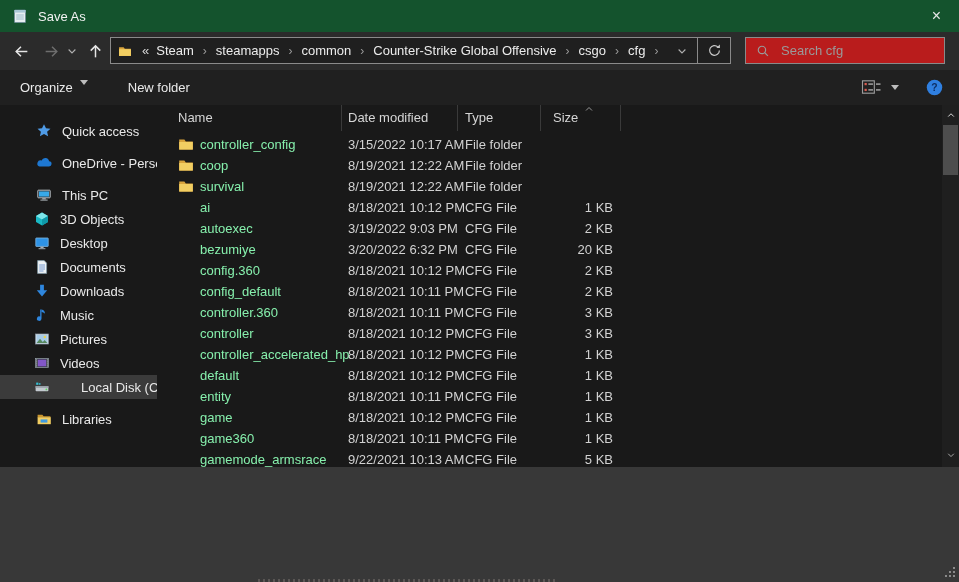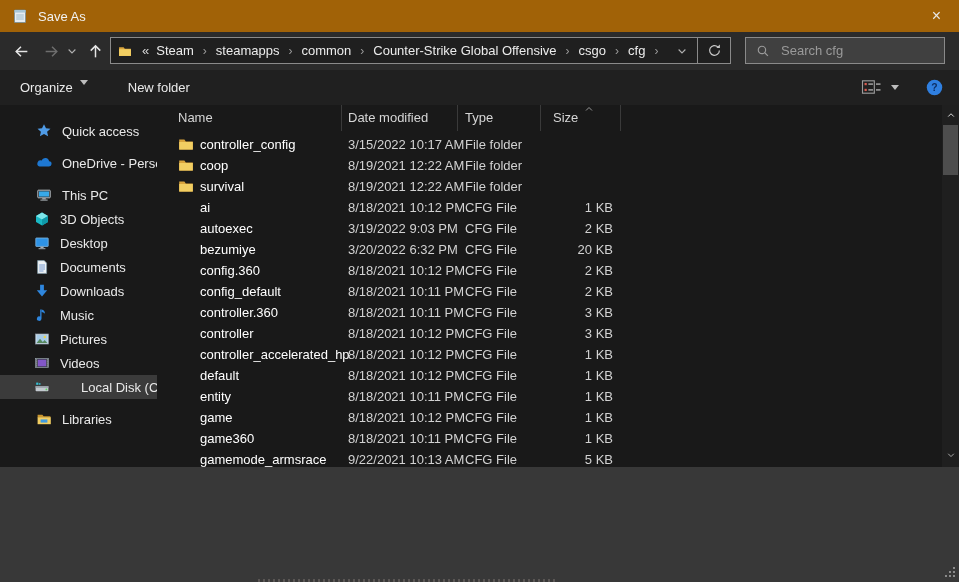--- a/index.html
+++ b/index.html
@@ -2,21 +2,21 @@
 <html><head>
 <meta charset="utf-8">
 <style>
   html,body{margin:0;padding:0;background:#222;}
   .dialog{position:relative;width:959px;height:582px;background:#191919;overflow:hidden;
     font-family:"Liberation Sans",sans-serif;color:#e8e8e8;font-size:13px;}
   .icon{display:inline-flex;width:16px;height:16px;flex:none;}
   .icon svg{width:100%;height:100%;}
 
   
-  .titlebar{position:absolute;top:0;left:0;right:0;height:32px;background:#a16207;display:flex;align-items:center;}
+  .titlebar{position:absolute;top:0;left:0;right:0;height:32px;background:#14532d;display:flex;align-items:center;}
   .title-icon{margin-left:12px;width:16px;height:16px;}
   .title-text{margin-left:10px;color:#f2f2f2;}
   .close-btn{position:absolute;right:0;top:0;width:45px;height:32px;display:flex;align-items:center;justify-content:center;
     color:#e8e8e8;font-size:16px;cursor:default;}
 
   
   .navbar{position:absolute;top:32px;left:0;right:0;height:38px;background:#2b2b2b;}
   .nav-btn{position:absolute;top:5px;width:28px;height:28px;display:flex;align-items:center;justify-content:center;}
   .nav-back{left:7px}.nav-fwd{left:37px}.nav-hist{left:63px;width:18px}.nav-up{left:81px}
   .nav-btn .icon{width:17px;height:17px}
@@ -25,21 +25,21 @@
     box-sizing:border-box;display:flex;align-items:center;padding-left:7px;overflow:hidden;white-space:nowrap;}
   .bc-folder{width:14px;height:14px;margin-right:6px;}
   .bc-overflow{color:#d8d8d8;padding:0 4px;}
   .crumb{color:#ececec;padding:0 3px;}
   .crumb-sep{color:#9a9a9a;padding:0 6px;font-size:12px;}
   .bc-dropdown{margin-left:auto;width:30px;display:flex;align-items:center;justify-content:center;align-self:stretch;}
   .bc-dropdown .icon{width:12px;height:12px}
   .refresh-box{position:absolute;left:697px;top:5px;width:34px;height:27px;background:#1f1f1f;border:1px solid #8a8a8a;
     box-sizing:border-box;display:flex;align-items:center;justify-content:center;}
   .refresh-box .icon{width:15px;height:15px}
-  .search-box{position:absolute;left:745px;top:5px;width:200px;height:27px;background:#404040;border:1px solid #8a8a8a;
+  .search-box{position:absolute;left:745px;top:5px;width:200px;height:27px;background:#b91c1c;border:1px solid #8a8a8a;
     box-sizing:border-box;display:flex;align-items:center;gap:9px;padding:0 10px;}
   .search-box .icon{width:14px;height:14px}
   .search-box input{flex:1;background:transparent;border:none;outline:none;color:#d0d0d0;
     font-family:"Liberation Sans",sans-serif;font-size:13px;min-width:0;}
   .search-box input::placeholder{color:#9a9a9a;}
 
   
   .toolbar{position:absolute;top:70px;left:0;right:0;height:35px;background:#202020;display:flex;align-items:center;}
   .organize-btn{margin-left:20px;display:flex;align-items:flex-start;gap:7px;color:#eaeaea;}
   .newfolder-btn{margin-left:40px;color:#eaeaea;}
@@ -59,21 +59,21 @@
 
   
   .filearea{position:absolute;left:163px;top:105px;width:779px;height:362px;overflow:hidden;background:#191919;}
   .listheader{position:absolute;top:0;left:0;right:0;height:26px;color:#d6d6d6;}
   .colhead{position:absolute;top:5px;}
   .colsep{position:absolute;top:0;width:1px;height:26px;background:#3a3a3a;}
   .sortcaret{position:absolute;top:-2px;width:12px;height:12px;}
   .rows{position:absolute;top:29px;left:0;right:0;bottom:0;overflow:hidden;}
   .row{position:relative;height:21px;}
   .cell-icon{position:absolute;left:15px;top:2px;width:16px;height:16px;}
-  .cell-name{position:absolute;left:37px;top:3px;color:#ffffff;white-space:nowrap;}
+  .cell-name{position:absolute;left:37px;top:3px;color:#86efac;white-space:nowrap;}
   .cell-date{position:absolute;left:185px;top:3px;color:#d2d2d2;white-space:nowrap;}
   .cell-type{position:absolute;left:302px;top:3px;color:#d2d2d2;white-space:nowrap;}
   .cell-size{position:absolute;left:377px;top:3px;width:73px;text-align:right;color:#d2d2d2;white-space:nowrap;}
 
   
   .scrollbar{position:absolute;right:0;top:105px;width:17px;height:362px;background:#1f1f1f;}
   .sb-btn{position:absolute;left:0;width:17px;height:17px;display:flex;align-items:center;justify-content:center;}
   .sb-btn .icon{width:10px;height:10px}
   .sb-up{top:1px}.sb-down{bottom:4px}
   .sb-thumb{position:absolute;left:1px;top:20px;width:15px;height:50px;background:#4d4d4d;}

